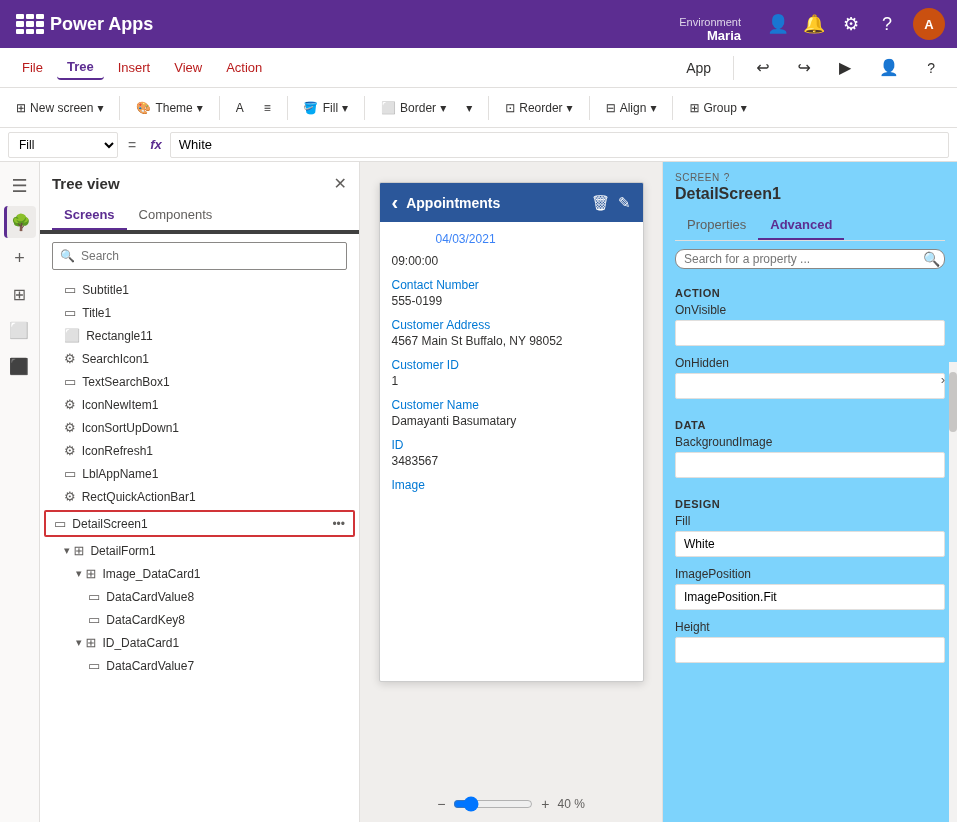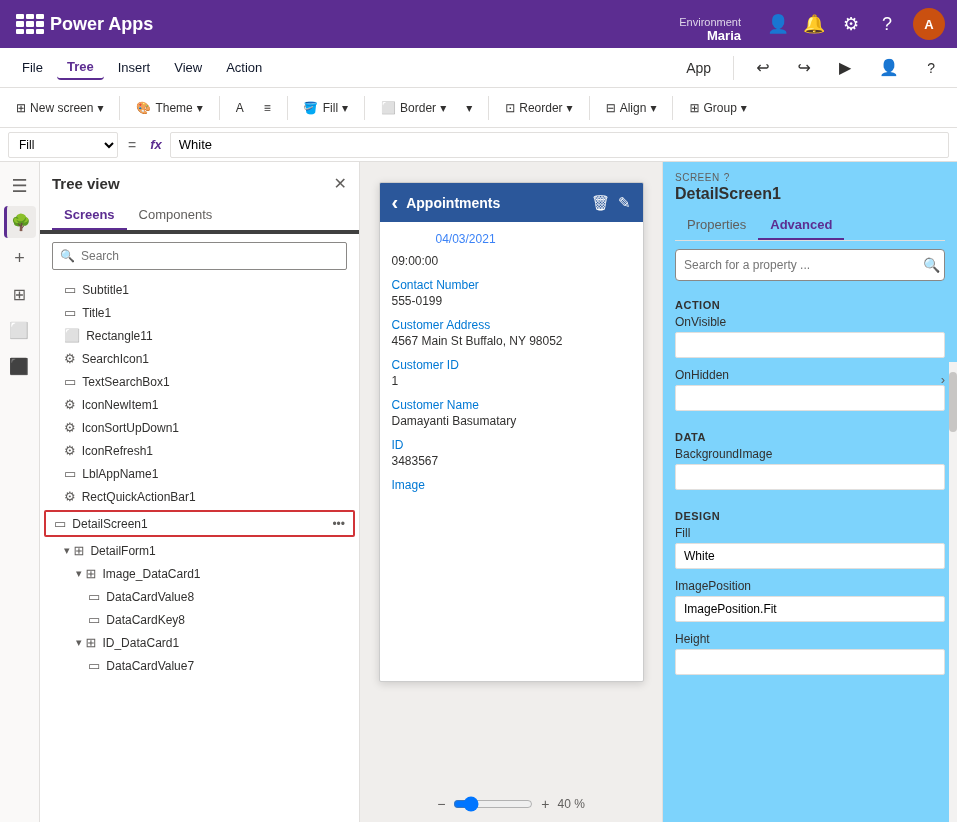--- a/index.html
+++ b/index.html
@@ -43,21 +43,21 @@
     .menu-bar {
       background: white;
       height: 40px;
       display: flex;
       align-items: center;
       padding: 0 12px;
       border-bottom: 1px solid #e1dfdd;
       gap: 4px;
     }
     .menu-bar .menu-item {
-      padding: 4px 10px; font-size: 13px; cursor: pointer; border-radius: 4px; color: #0f172a;
+      padding: 4px 10px; font-size: 13px; cursor: pointer; border-radius: 4px; color: #b91c1c;
     }
     .menu-bar .menu-item.active { border-bottom: 2px solid #5c2d91; font-weight: 600; color: #5c2d91; }
     .menu-bar-right {
       margin-left: auto; display: flex; align-items: center; gap: 8px;
     }
     .menu-bar-right .btn {
       padding: 4px 10px; font-size: 14px; cursor: pointer; border-radius: 4px;
       color: #323130; display: flex; align-items: center; gap: 4px;
     }
 
@@ -232,21 +232,21 @@
       display: flex; border-bottom: 1px solid #e1dfdd; margin: 0 12px;
     }
     .panel-tab {
       padding: 6px 12px; font-size: 13px; cursor: pointer; color: #605e5c; border-bottom: 2px solid transparent;
     }
     .panel-tab.active { color: #5c2d91; border-bottom: 2px solid #5c2d91; font-weight: 600; }
     .panel-search {
       padding: 8px 12px;
     }
     .panel-search input {
-      width: 100%; height: 32px; border: 1px solid #8a8886; border-radius: 4px;
+      width: 100%; height: 20px; border: 1px solid #8a8886; border-radius: 9px;
       padding: 2px 8px 2px 8px; font-size: 12px;
     }
     .panel-search-wrapper { position: relative; display: flex; align-items: center; }
     .panel-search-input {
       flex: 1; height: 28px; border: 1px solid #8a8886; border-radius: 2px;
       padding: 2px 8px; font-size: 12px;
     }
     .panel-search-btn {
       position: absolute; right: 4px; top: 50%; transform: translateY(-50%);
       cursor: pointer; color: #605e5c; font-size: 14px;

